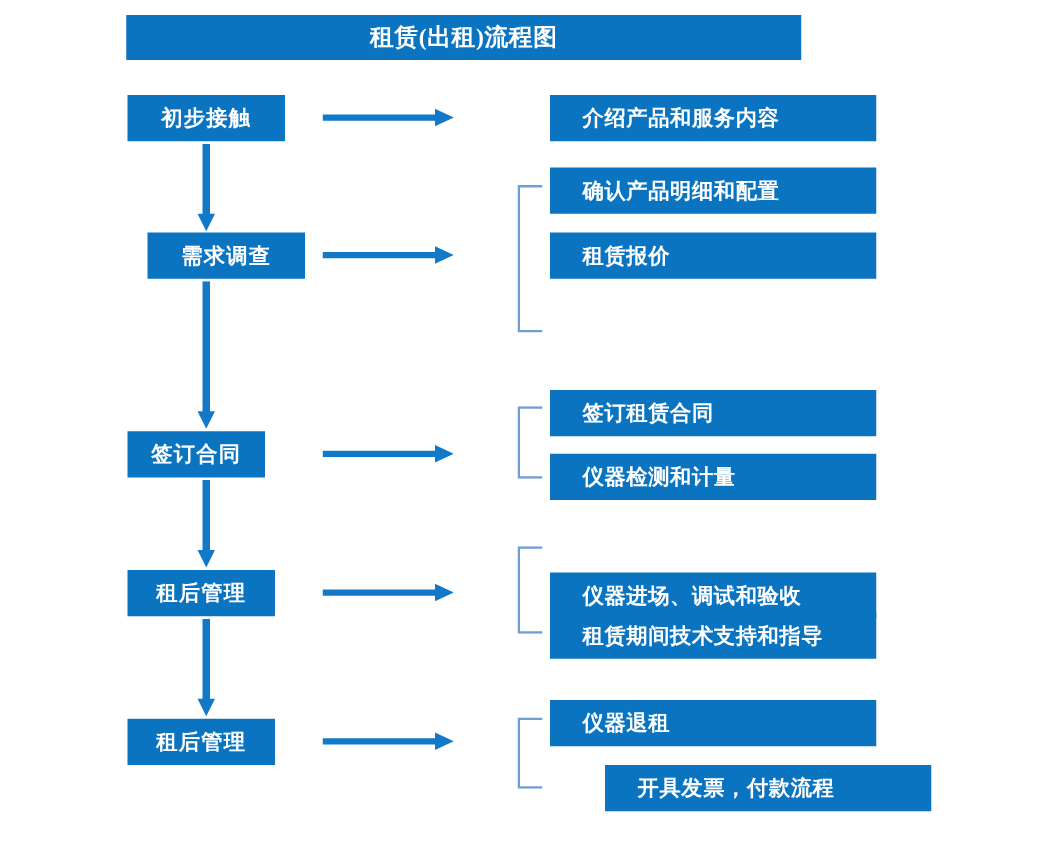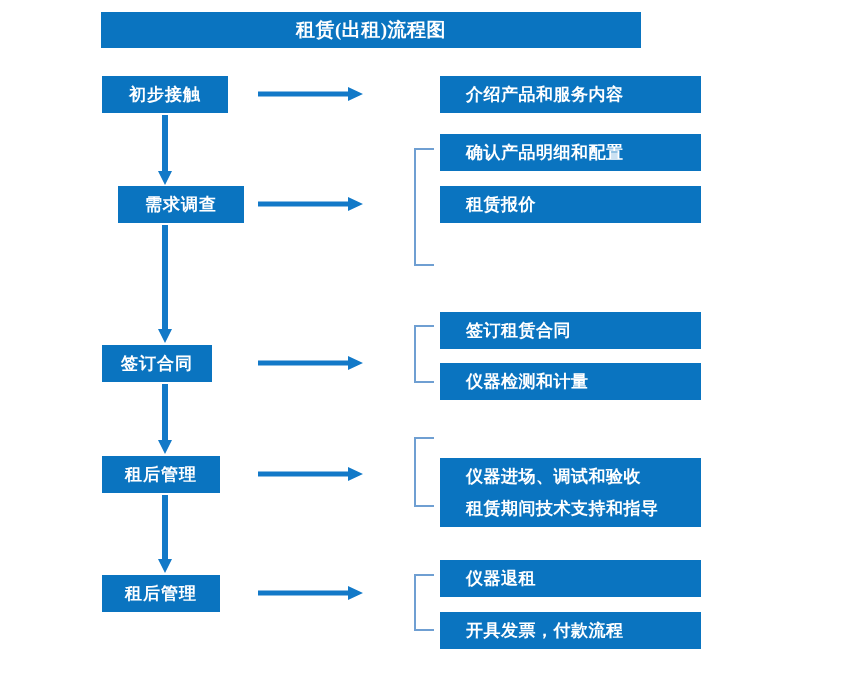--- a/index.html
+++ b/index.html
@@ -115,21 +115,21 @@
   <div class="detail-box" style="top:312px;">签订租赁合同</div>
 
   <div class="detail-box" style="top:363px;">仪器检测和计量</div>
 
   <div class="detail-box" style="top:422px;margin-top:36px;">仪器进场、调试和验收</div>
 
   <div class="detail-box" style="top:490px;">租赁期间技术支持和指导</div>
 
   <div class="detail-box" style="top:560px;">仪器退租</div>
 
-  <div class="detail-box" style="top:612px;">开具发票，付款流程</div>
+  <div class="detail-box" style="top:612px;margin-left:44px;">开具发票，付款流程</div>
 
   <div class="h-arrow" style="left:258px; top:86px;">
     <svg width="105" height="16" viewBox="0 0 105 16">
       <path d="M0 5.5 H90 V1 L105 8 L90 15 V10.5 H0 Z" fill="#1279c8"></path>
     </svg>
   </div>
 
   <div class="h-arrow" style="left:258px; top:196px;">
     <svg width="105" height="16" viewBox="0 0 105 16">
       <path d="M0 5.5 H90 V1 L105 8 L90 15 V10.5 H0 Z" fill="#1279c8"></path>

